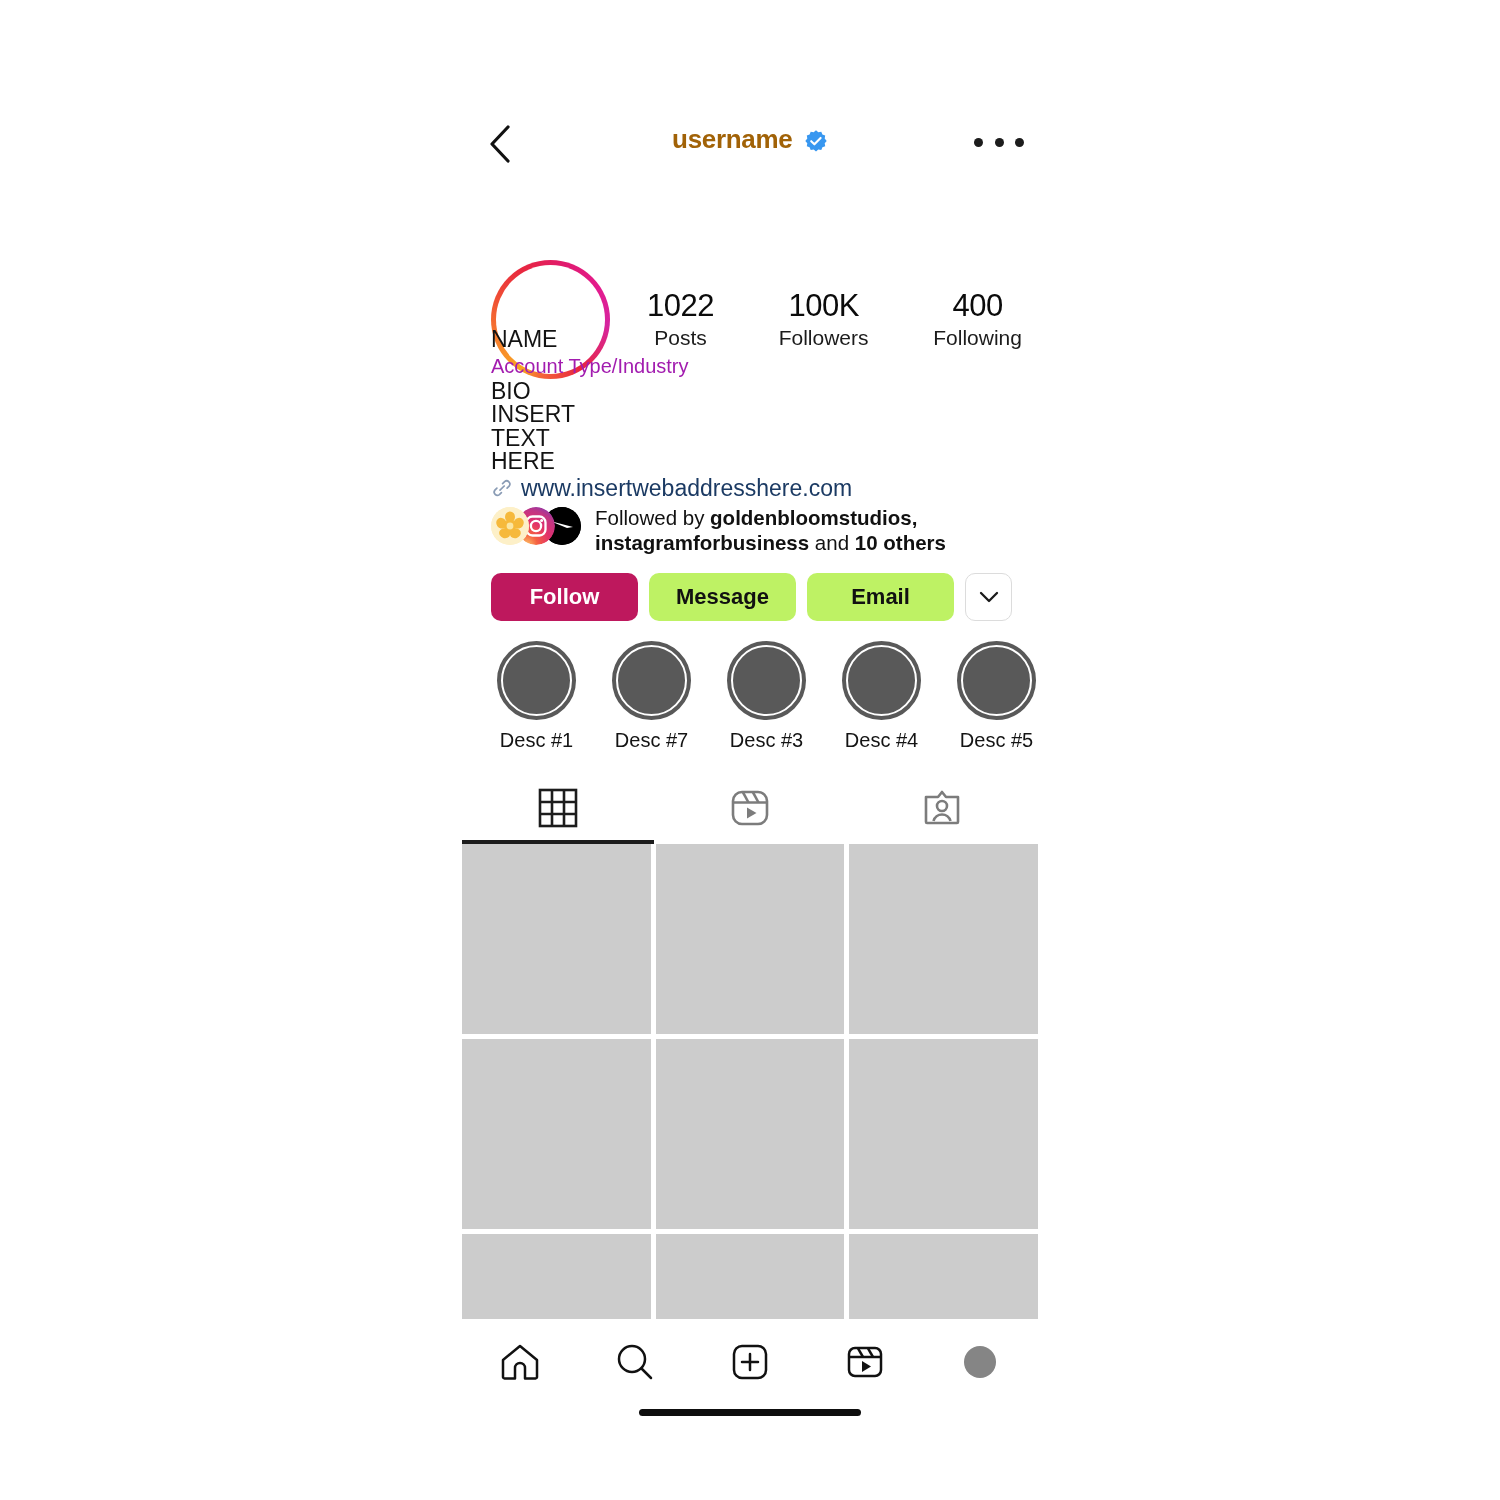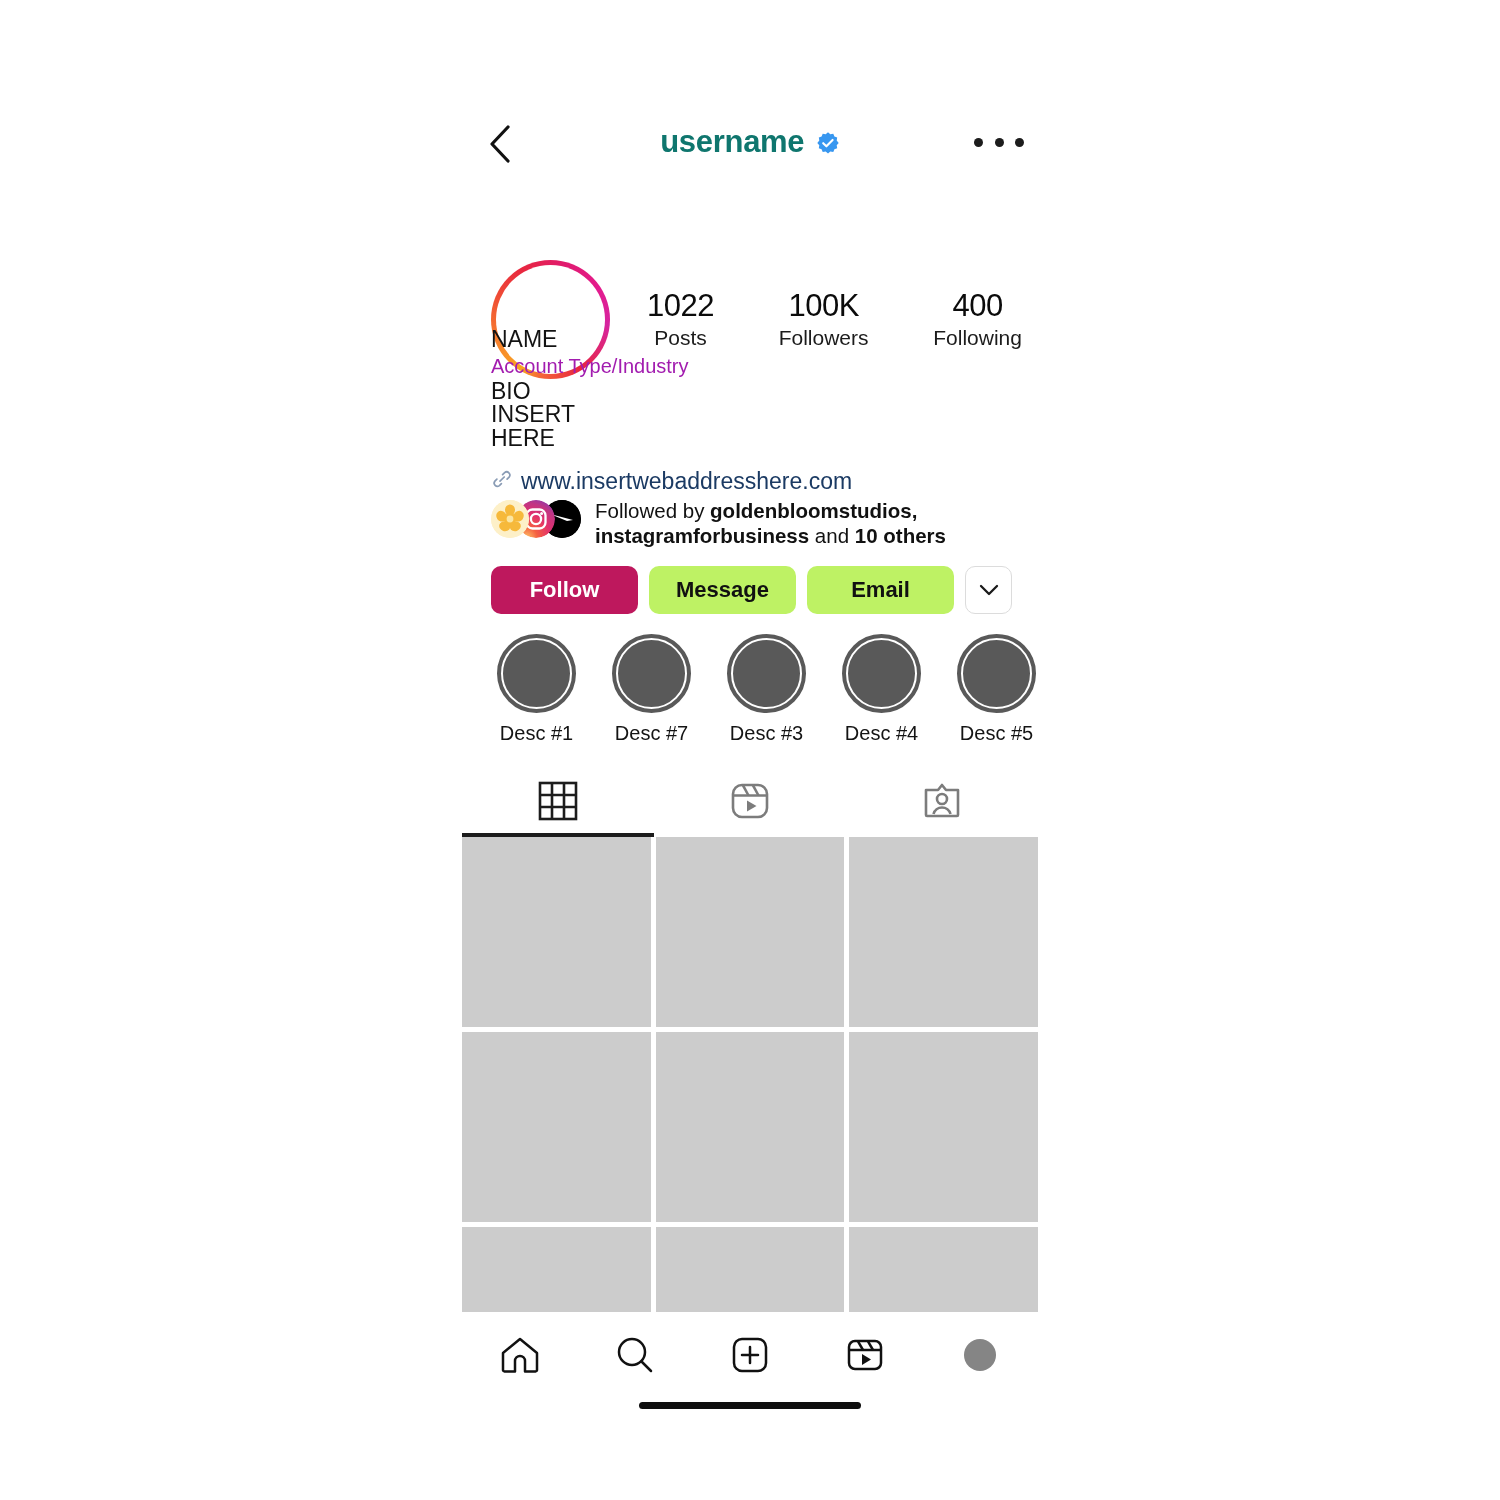--- a/index.html
+++ b/index.html
@@ -40,23 +40,23 @@
   }
   .username-wrap {
     position: absolute;
     left: 0;
     right: 0;
     top: 19px;
     text-align: center;
     white-space: nowrap;
   }
   .username {
-    font-size: 31px;
+    font-size: 26px;
     font-weight: bold;
-    color: #0f766e;
+    color: #a16207;
     letter-spacing: -0.3px;
     vertical-align: middle;
   }
   .verified {
     display: inline-block;
     width: 24px;
     height: 24px;
     margin-left: 7px;
     vertical-align: middle;
     position: relative;
@@ -158,21 +158,22 @@
     color: #a21caf;
     line-height: 27px;
   }
   .bio-line {
     font-size: 23px;
     color: #131313;
     line-height: 23.3px;
   }
   .bio-link-row {
     display: flex;
-    margin-top: 18px;
+    align-items: center;
+    margin-top: 2px;
   }
   .link-icon {
     width: 22px;
     height: 22px;
     margin-right: 8px;
     flex: 0 0 auto;
   }
   .bio-link {
     font-size: 23px;
     color: #1b3a63;
@@ -410,20 +411,21 @@
         <div class="lbl">Following</div>
       </div>
     </div>
   </div>
 
   <div class="bio">
     <div class="bio-name">NAME</div>
     <div class="bio-category">Account Type/Industry</div>
     <div class="bio-line">BIO</div>
     <div class="bio-line">INSERT</div>
+    <div class="bio-line">TEXT</div>
     <div class="bio-line">HERE</div>
     <div class="bio-link-row">
       <span class="link-icon">
         <svg width="22" height="22" viewBox="0 0 22 22">
           <g fill="none" stroke="#8a9cb5" stroke-width="1.7" stroke-linecap="round">
             <path d="M9.0 13.2 L13.2 9.0"></path>
             <path d="M11.6 6.6 L13.6 4.6 a3.2 3.2 0 0 1 4.5 4.5 L16.1 11.1"></path>
             <path d="M10.4 15.6 L8.4 17.6 a3.2 3.2 0 0 1 -4.5 -4.5 L5.9 11.1"></path>
           </g>
         </svg>

